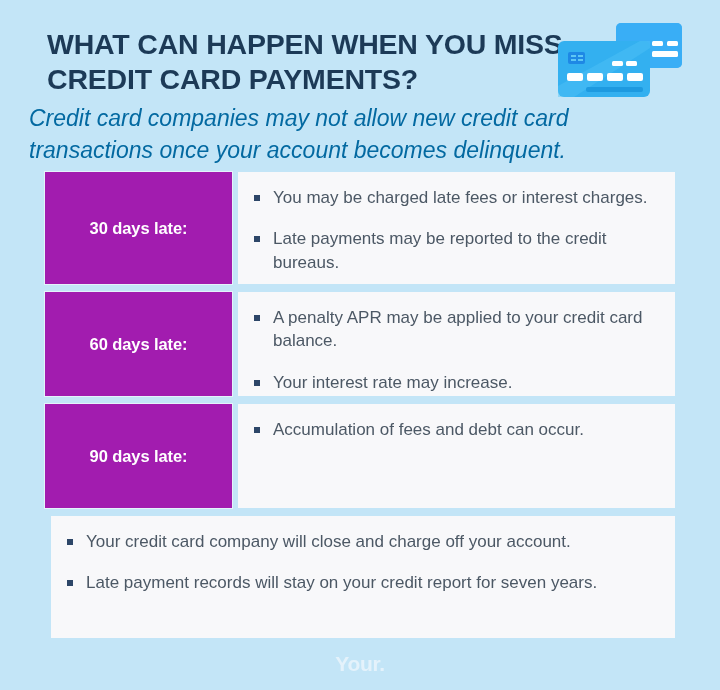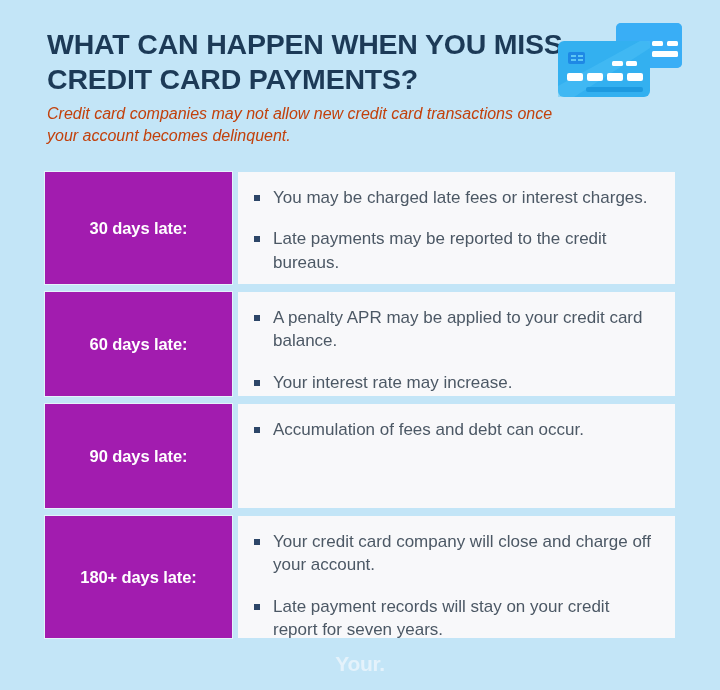--- a/index.html
+++ b/index.html
@@ -32,27 +32,27 @@
     font-size: 28.5px;
     font-weight: bold;
     line-height: 1.22;
     letter-spacing: -0.2px;
     color: #1c3a57;
     text-transform: uppercase;
   }
 
   .subtitle {
     position: absolute;
-    left: 47px;
+    left: 29px;
     top: 103px;
     width: 540px;
-    font-size: 16px;
+    font-size: 23px;
     font-style: italic;
     line-height: 1.38;
-    color: #c2410c;
+    color: #0369a1;
   }
 
   
   .card-icon {
     position: absolute;
     left: 556px;
     top: 22px;
     width: 128px;
     height: 78px;
   }
@@ -214,21 +214,20 @@
       <ul class="bullets">
         <li>
           <span class="bullet-mark"></span>
           <span>Accumulation of fees and debt can occur.</span>
         </li>
       </ul>
     </div>
   </div>
 
   <div class="row row-4">
-    <div class="row-label">180+ days late:</div>
     <div class="row-content">
       <ul class="bullets">
         <li>
           <span class="bullet-mark"></span>
           <span>Your credit card company will close and charge off your account.</span>
         </li>
         <li>
           <span class="bullet-mark"></span>
           <span>Late payment records will stay on your credit report for seven years.</span>
         </li>

